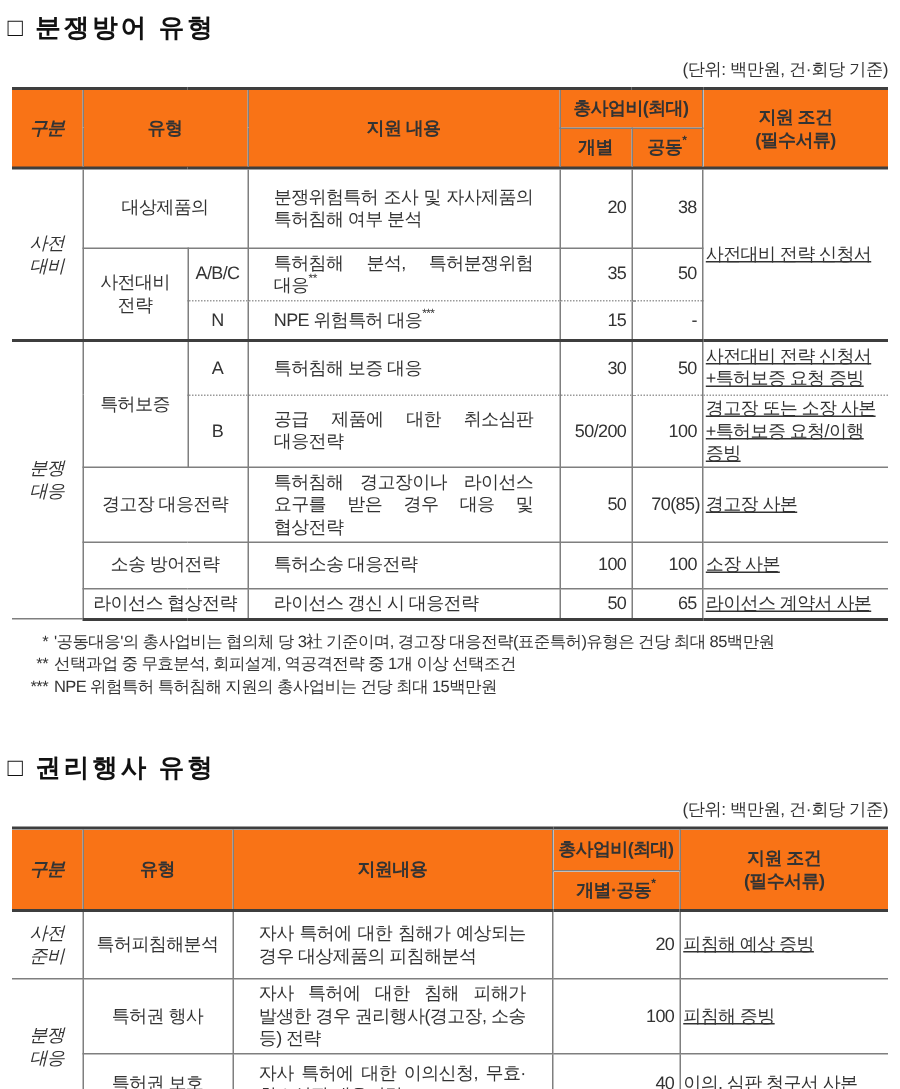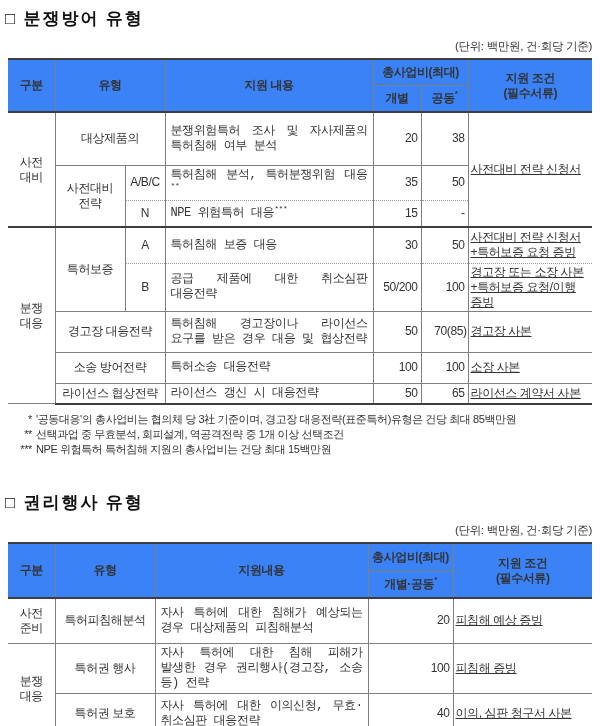--- a/index.html
+++ b/index.html
@@ -19,32 +19,32 @@
   }
   table {
     border-collapse:collapse; table-layout:fixed;
     width:584px; margin:4px 8px 0 8px;
   }
   th,td {
     border:1px solid #7f7f7f; font-size:12px; padding:1px 3px;
     vertical-align:middle; line-height:1.25; letter-spacing:-0.4px;
     word-break:keep-all; overflow:hidden;
   }
-  thead th { background:#3b82f6; font-weight:bold; text-align:center; }
+  thead th { background:#f97316; font-weight:bold; text-align:center; }
   .tt  { border-top:2.5px solid #3e3e3e; }       
   .hb  { border-bottom:2px solid #3e3e3e; }      
   .sd  { border-top:2px solid #3e3e3e; }         
   .bbt { border-bottom:2.5px solid #3e3e3e; }    
-  .fc  { border-left:none; }
+  .fc  { border-left:none;font-style:italic; }
   .lc  { border-right:none; }
   .bb-dot { border-bottom:1px dotted #9a9a9a; }
   .bt-dot { border-top:1px dotted #9a9a9a; }
   .ctr { text-align:center; }
   .num { text-align:right; padding-right:3px; }
-  .content { text-align:justify; padding:2px 5px;font-family:Liberation Mono, monospace; }
+  .content { text-align:justify; padding:2px 17px; }
   .cond { padding:1px 2px; font-size:12px;text-decoration:underline; }
   sup { font-size:8px; vertical-align:top; position:relative; top:-2px; }
   .footnotes { margin:7px 6px 0 6px; }
   .footnote { display:flex; font-size:11px; line-height:1.38; letter-spacing:-0.4px; }
   .fn-marker { width:26px; text-align:right; flex:none; }
   .fn-text { flex:1; padding-left:4px; }
   .gap { height:27px; }
 </style>
 </head>
 <body>

